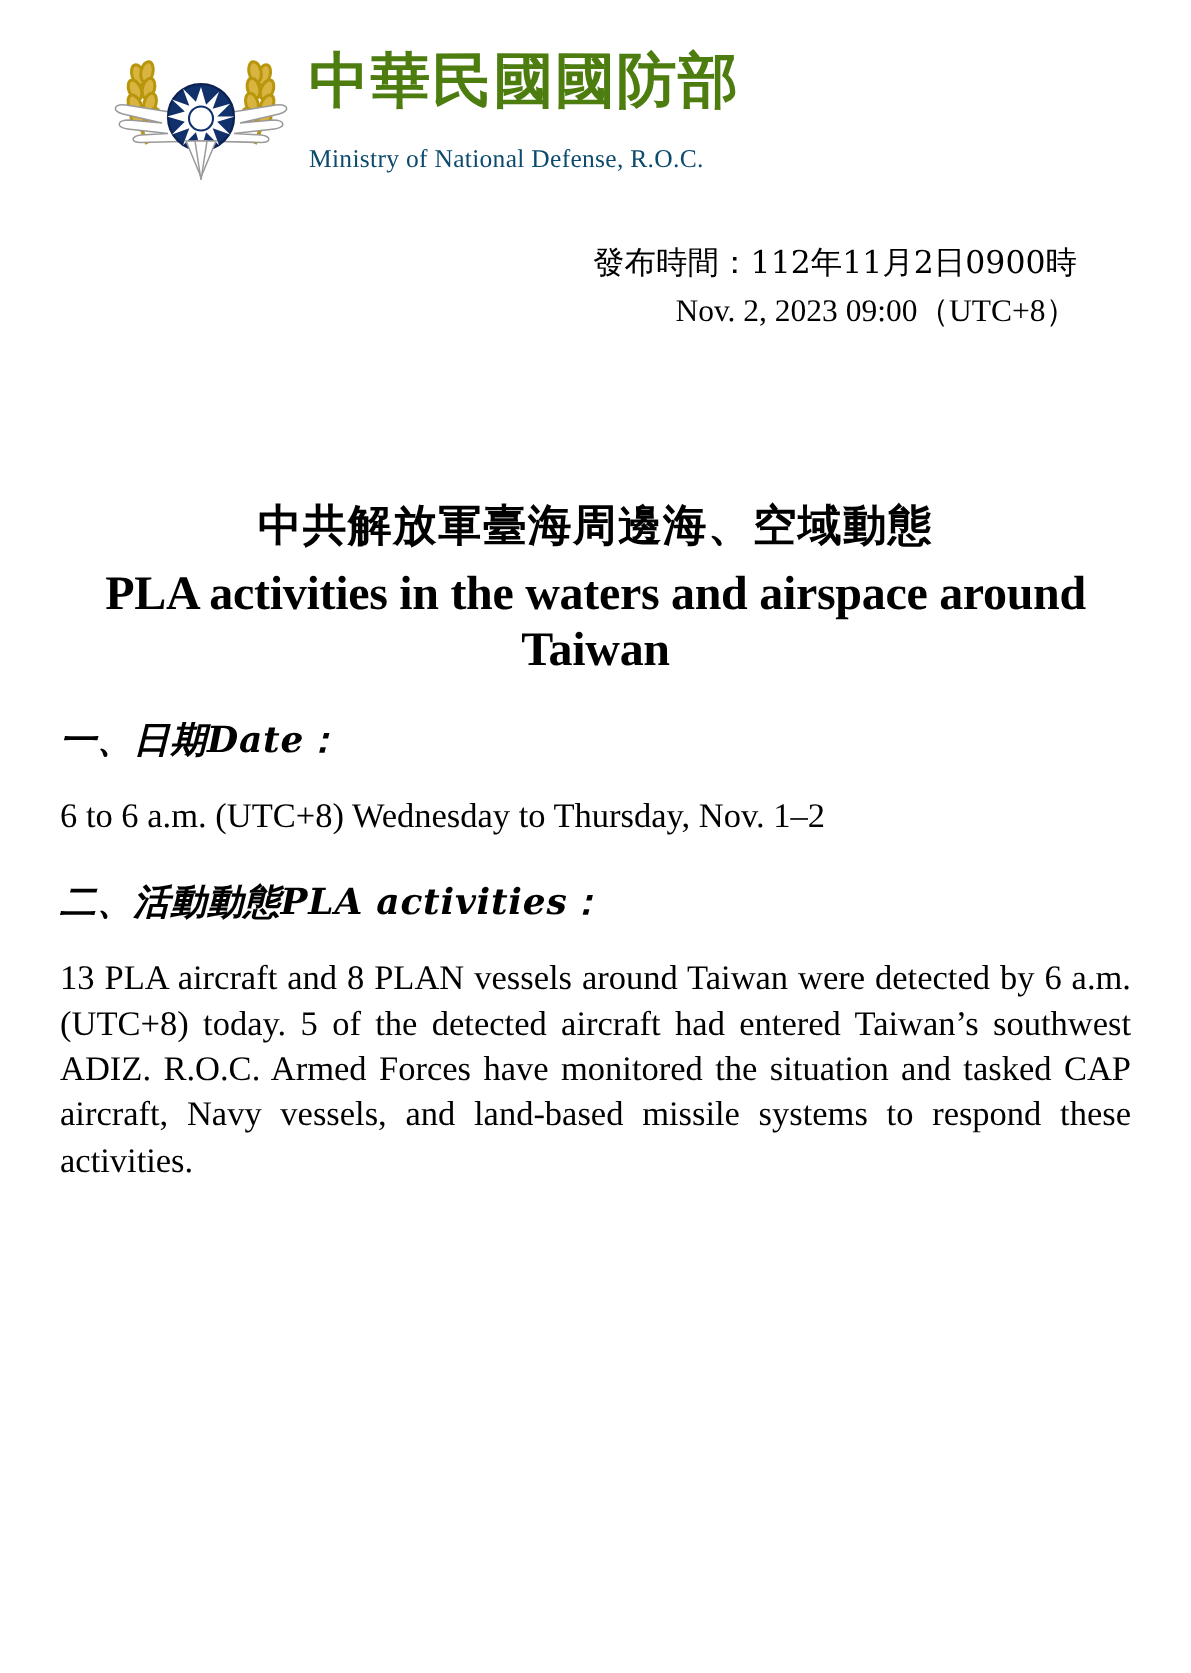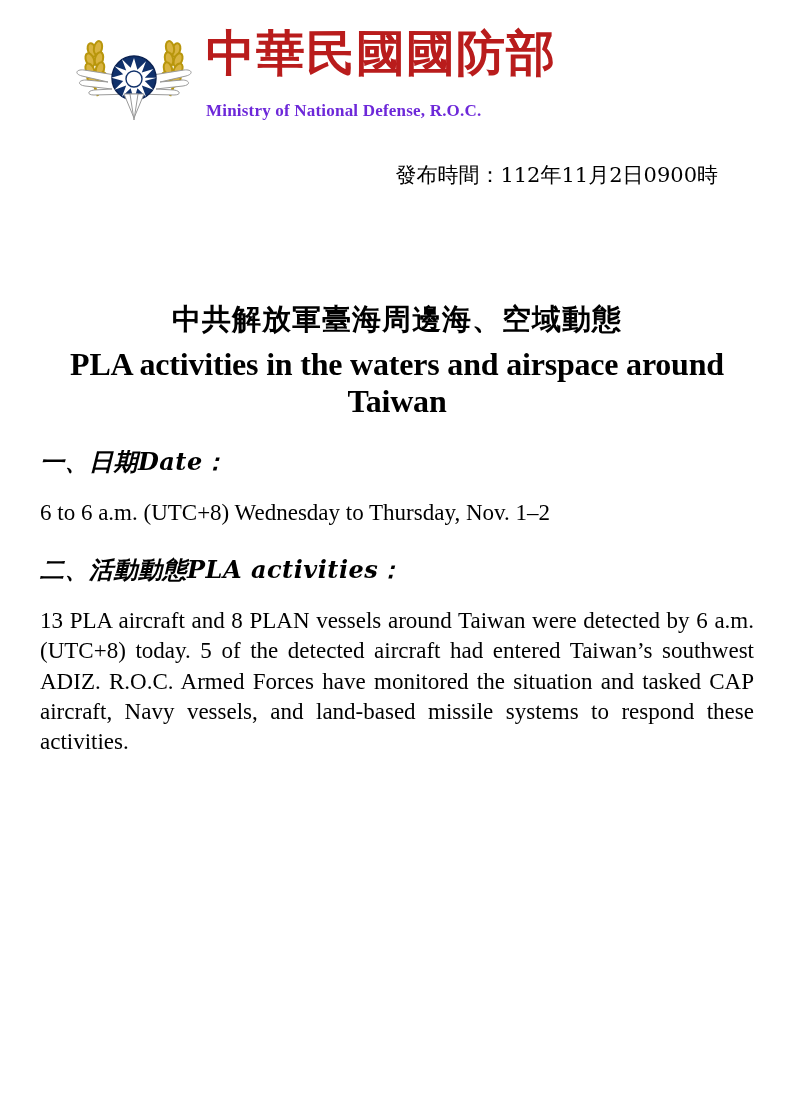--- a/index.html
+++ b/index.html
@@ -38,31 +38,31 @@
   .emblem svg { display: block; }
 
   .ministry-titles {
     margin-left: 6px;
     display: flex;
     flex-direction: column;
     justify-content: center;
   }
   .ministry-cn {
     font-family: "DejaVu Serif", serif;
-    font-size: 49px;
+    font-size: 40px;
     font-weight: bold;
     letter-spacing: 1px;
-    color: #b91c1c;
+    color: #4d7c0f;
     line-height: 1.1;
   }
   .ministry-en {
     font-family: "Liberation Serif", serif;
     font-size: 17px;
-    font-weight: bold;
-    color: #6d28d9;
+    font-weight: normal;
+    color: #0c4a6e;
     margin-top: 20px;
     letter-spacing: 0.2px;
   }
 
   
   .release-block {
     margin-top: 32px;
     text-align: right;
     padding-right: 48px;
     font-size: 21px;
@@ -179,20 +179,21 @@
       </svg>
     </div>
     <div class="ministry-titles">
       <div class="ministry-cn">中華民國國防部</div>
       <div class="ministry-en">Ministry of National Defense, R.O.C.</div>
     </div>
   </div>
 
   <div class="release-block">
     <div class="release-cn">發布時間：112年11月2日0900時</div>
+    <div class="release-en">Nov. 2, 2023 09:00（UTC+8）</div>
   </div>
 
   <div class="doc-title">
     <div class="doc-title-cn">中共解放軍臺海周邊海、空域動態</div>
     <div class="doc-title-en">PLA activities in the waters and airspace around Taiwan</div>
   </div>
 
   <div class="section">
     <div class="section-heading">一、日期Date：</div>
     <div class="en-para">6 to 6 a.m. (UTC+8) Wednesday to Thursday, Nov. 1–2</div>

